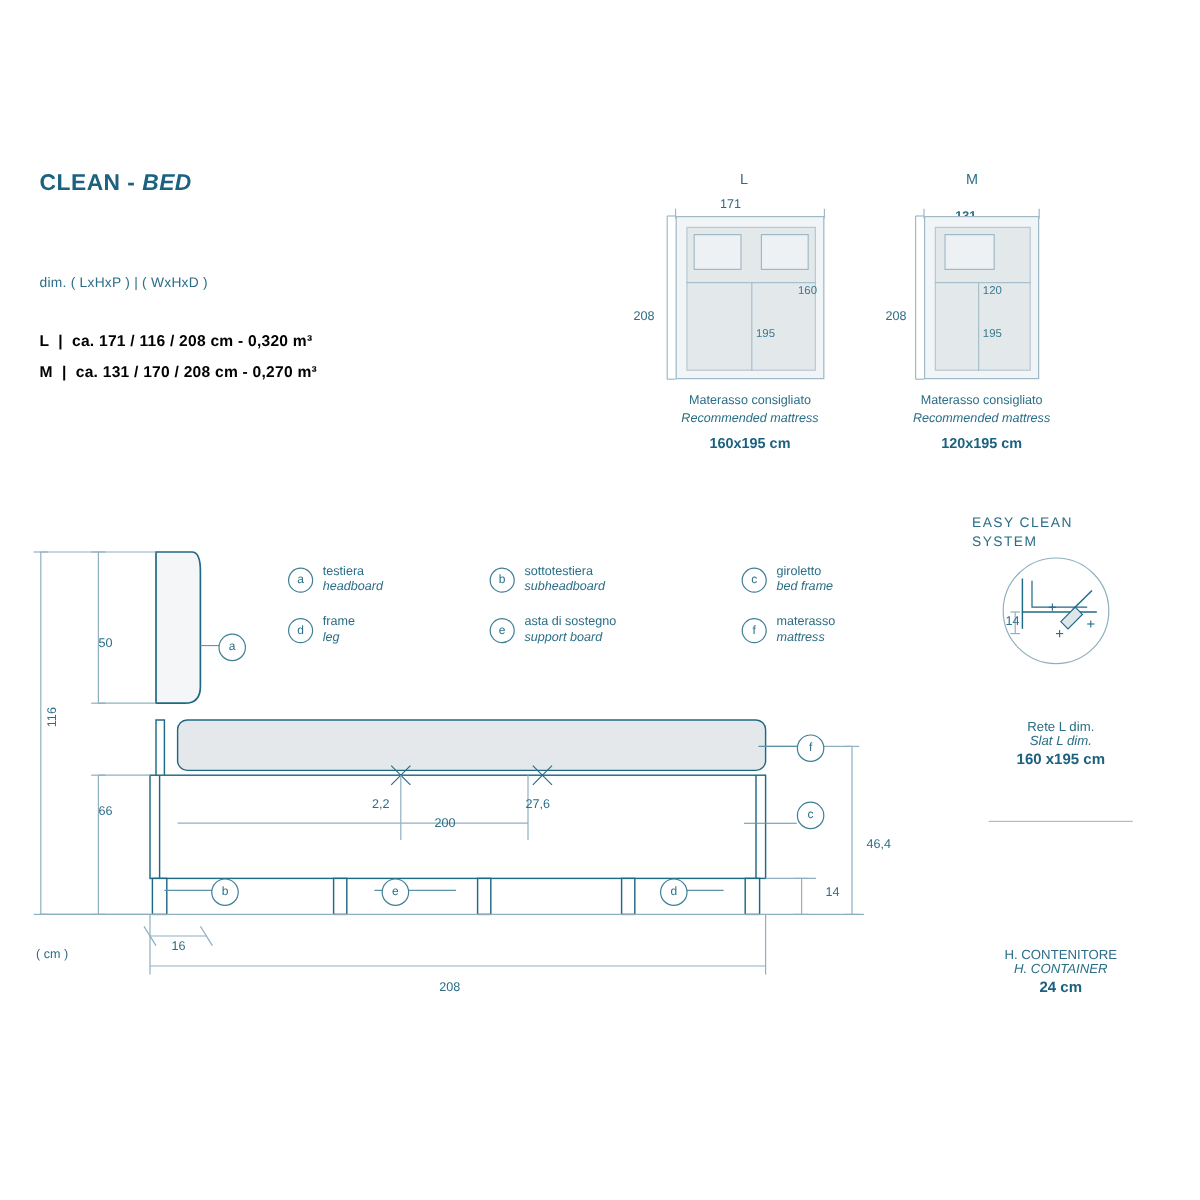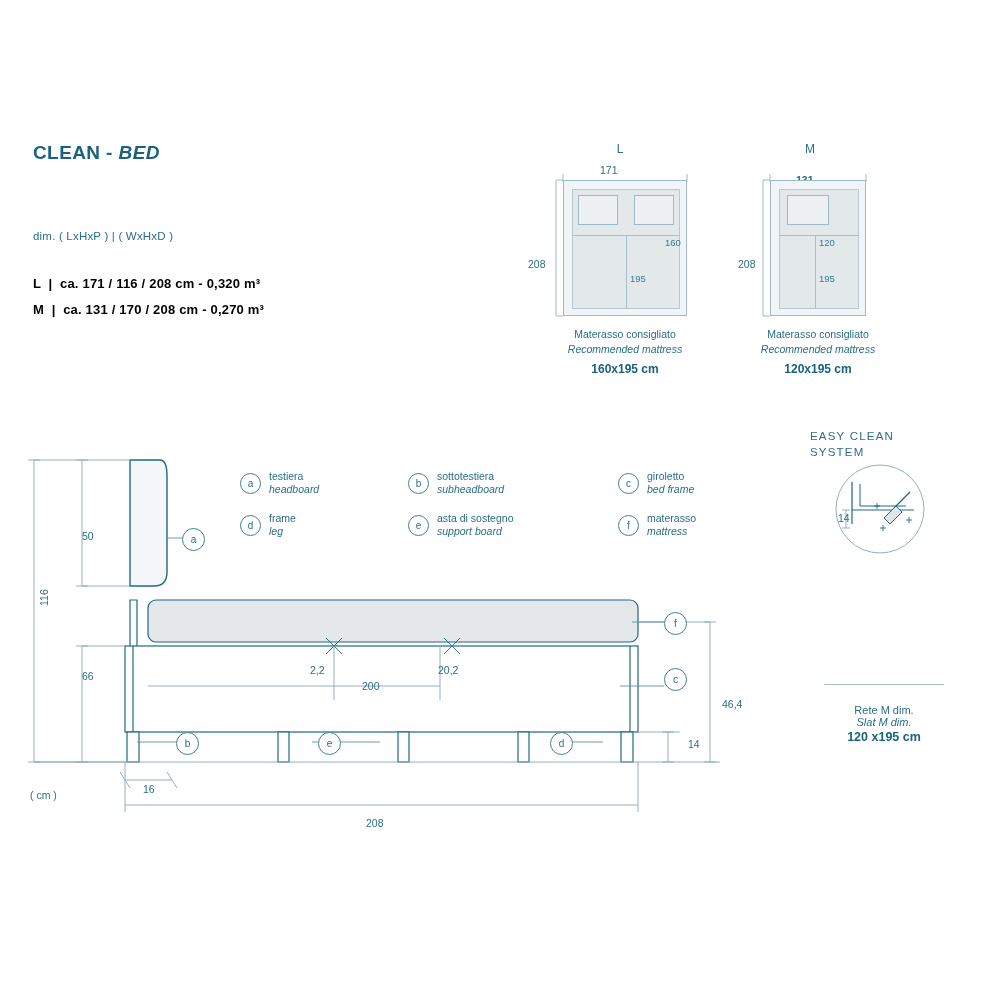--- a/index.html
+++ b/index.html
@@ -377,21 +377,21 @@
   <div class="callout" style="left:664px; top:668px;">c</div>
   <div class="callout" style="left:550px; top:732px;">d</div>
   <div class="callout" style="left:318px; top:732px;">e</div>
   <div class="callout" style="left:664px; top:612px;">f</div>
 
   <div class="abs meas" style="left:82px; top:530px;">50</div>
   <div class="abs meas" style="left:38px; top:606px; transform:rotate(-90deg); transform-origin:left top;">116</div>
   <div class="abs meas" style="left:82px; top:670px;">66</div>
   <div class="abs meas" style="left:310px; top:664px;">2,2</div>
   <div class="abs meas" style="left:362px; top:680px;">200</div>
-  <div class="abs meas" style="left:438px; top:664px;">20,2</div>
+  <div class="abs meas" style="left:438px; top:664px;">27,6</div>
   <div class="abs meas" style="left:722px; top:698px;">46,4</div>
   <div class="abs meas" style="left:688px; top:738px;">14</div>
   <div class="abs meas" style="left:143px; top:783px;">16</div>
   <div class="abs meas" style="left:366px; top:817px;">208</div>
   <div class="abs meas" style="left:30px; top:789px;">( cm )</div>
 
   <div class="abs side-title" style="left:810px; top:430px; width:140px;">EASY CLEAN</div>
   <div class="abs side-title" style="left:810px; top:446px; width:140px;">SYSTEM</div>
 
   <svg class="abs" style="left:822px; top:462px;" width="116" height="94">
@@ -412,25 +412,30 @@
       <line x1="52" y1="44" x2="58" y2="44"></line>
         <line x1="55" y1="41" x2="55" y2="47"></line>
       <line x1="84" y1="58" x2="90" y2="58"></line>
         <line x1="87" y1="55" x2="87" y2="61"></line>
       <line x1="58" y1="66" x2="64" y2="66"></line>
         <line x1="61" y1="63" x2="61" y2="69"></line>
     </g>
   </svg>
   <div class="abs meas" style="left:838px; top:512px;">14</div>
 
+  <div class="abs side-block" style="left:810px; top:600px; width:148px;">
+    <div class="it">Rete L dim.</div>
+    <div class="en">Slat L dim.</div>
+    <div class="val">160 x195 cm</div>
+  </div>
 
   <div class="abs" style="left:824px; top:684px;">
     <div class="hr-side"></div>
   </div>
 
-  <div class="abs side-block" style="left:810px; top:704px; width:148px;">
-    <div class="it">Rete M dim.</div>
-    <div class="en">Slat M dim.</div>
-    <div class="val">120 x195 cm</div>
-  </div>
-
+
+  <div class="abs side-block" style="left:800px; top:790px; width:168px;">
+    <div class="it">H. CONTENITORE</div>
+    <div class="en">H. CONTAINER</div>
+    <div class="val">24 cm</div>
+  </div>
 
 </div>
 
 </body></html>

